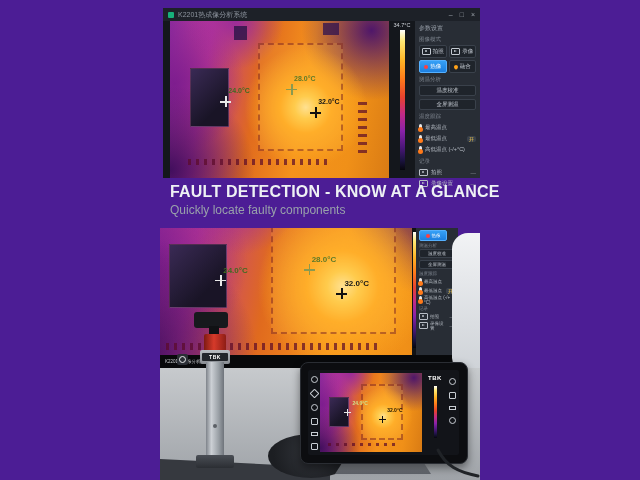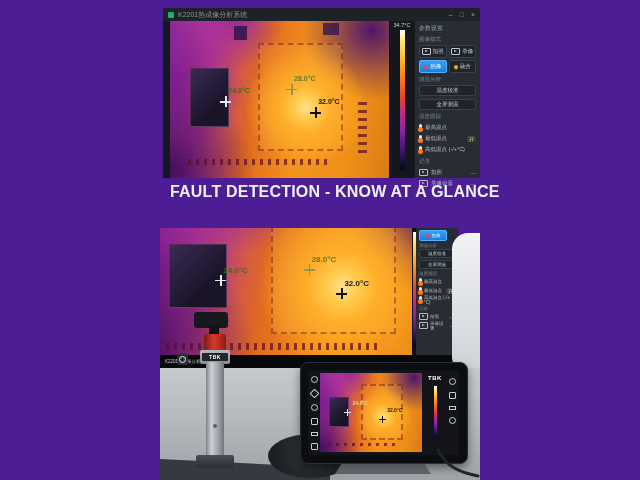--- a/index.html
+++ b/index.html
@@ -223,20 +223,21 @@
       </div>
       <div class="prow">
         <span class="i-vid"></span>
         <span>录像设置</span>
         <span class="dash">—</span>
       </div>
     </div>
   </div>
 
   <div class="abs headline">FAULT DETECTION - KNOW AT A GLANCE</div>
+  <div class="abs subline">Quickly locate faulty components</div>
 
   <div class="abs shot2">
     <div class="thermal big" style="left:0;top:0;width:252px;height:127px;">
       <div class="thermal-bg zoomed">
         <div class="chip-dark"></div>
         <div class="chip-big"></div>
 
         <div class="pads-a"></div>
 
         <div class="marker c-low" style="left:23%;top:48%;">

